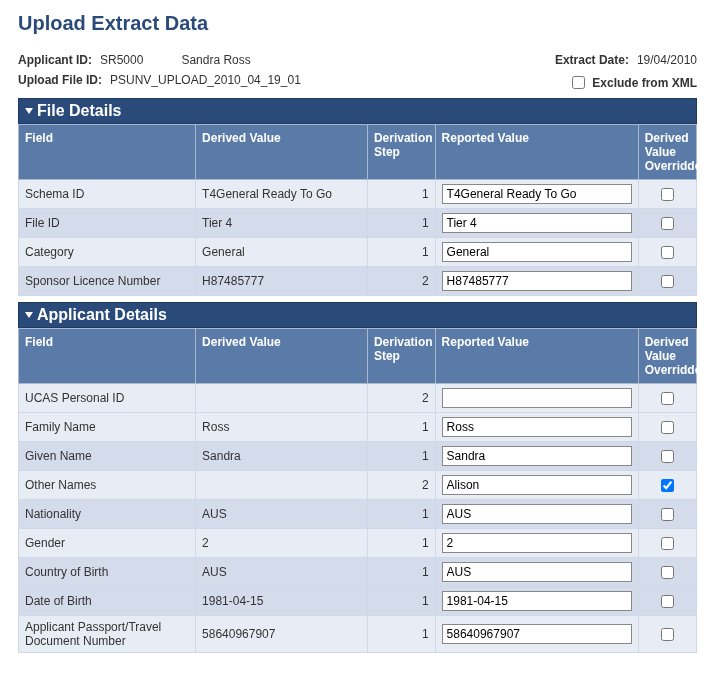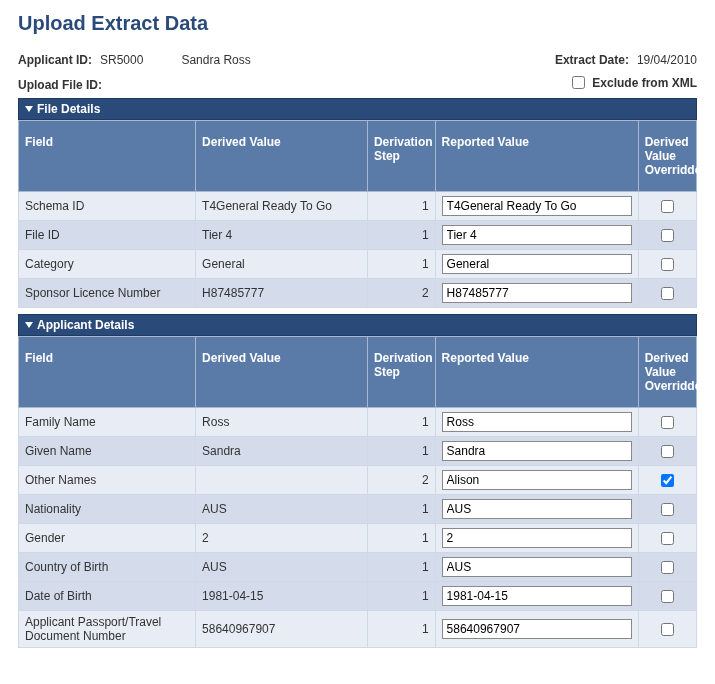--- a/index.html
+++ b/index.html
@@ -14,38 +14,38 @@
   }
   h1.page-title {
     font-size: 20px;
     color: #2a4a7a;
     margin: 0 0 18px 0;
     font-weight: bold;
   }
   .meta-row {
     display: flex;
     justify-content: space-between;
-    align-items: flex-end;
+    align-items: flex-start;
     margin-bottom: 6px;
   }
   .meta-left { display: flex; align-items: center; gap: 8px; }
   .meta-label { font-weight: bold; }
   .meta-val { margin-right: 30px; }
   .exclude-wrap { display: flex; align-items: center; gap: 4px; }
   .exclude-wrap input { width: 13px; height: 13px; }
   .exclude-wrap label { font-weight: bold; }
 
   .section {
     margin-top: 6px;
   }
   .section-header {
     background: #2a4a7a;
     color: #fff;
     font-weight: bold;
-    font-size: 12px;
+    font-size: 16px;
     padding: 3px 6px;
     display: flex;
     align-items: center;
     gap: 4px;
     border: 1px solid #1f3a60;
   }
   .section-header .tri {
     width: 0; height: 0;
     border-left: 4px solid transparent;
     border-right: 4px solid transparent;
@@ -55,21 +55,21 @@
     width: 100%;
     border-collapse: collapse;
     table-layout: fixed;
   }
   table.data-table th {
     background: #5a7aa8;
     color: #fff;
     font-weight: bold;
     font-size: 12px;
     text-align: left;
-    padding: 14px 6px;
+    padding: 6px 6px;
     border: 1px solid #aab8cf;
     vertical-align: top;
   }
   table.data-table td {
     border: 1px solid #cfd8e6;
     padding: 4px 6px;
     vertical-align: middle;
     font-size: 12px;
     background: #e8edf5;
   }
@@ -108,20 +108,21 @@
   </div>
   <div class="meta-left">
     <span class="meta-label">Extract Date:</span>
     <span>19/04/2010</span>
   </div>
 </div>
 
 <div class="meta-row">
   <div class="meta-left">
     <span class="meta-label">Upload File ID:</span>
+    <span>PSUNV_UPLOAD_2010_04_19_01</span>
   </div>
   <div class="exclude-wrap">
     <input type="checkbox" class="chk" style="">
     <label>Exclude from XML</label>
   </div>
 </div>
 
 <div id="sections-container">
     <div class="section">
       <div class="section-header">
@@ -180,20 +181,27 @@
           <tr>
             <th class="col-field">Field</th>
             <th class="col-derived">Derived Value</th>
             <th class="col-step">Derivation Step</th>
             <th class="col-reported">Reported Value</th>
             <th class="col-overr">Derived Value Overridden</th>
           </tr>
         </thead>
         <tbody>
           <tr>
+            <td>UCAS Personal ID</td>
+            <td></td>
+            <td class="num">2</td>
+            <td><input type="text" class="reported" style=""></td>
+            <td class="ctr"><input type="checkbox" class="chk" style=""></td>
+          </tr>
+          <tr>
             <td>Family Name</td>
             <td>Ross</td>
             <td class="num">1</td>
             <td><input type="text" class="reported" value="Ross" style=""></td>
             <td class="ctr"><input type="checkbox" class="chk" style=""></td>
           </tr>
           <tr class="alt">
             <td>Given Name</td>
             <td>Sandra</td>
             <td class="num">1</td>

